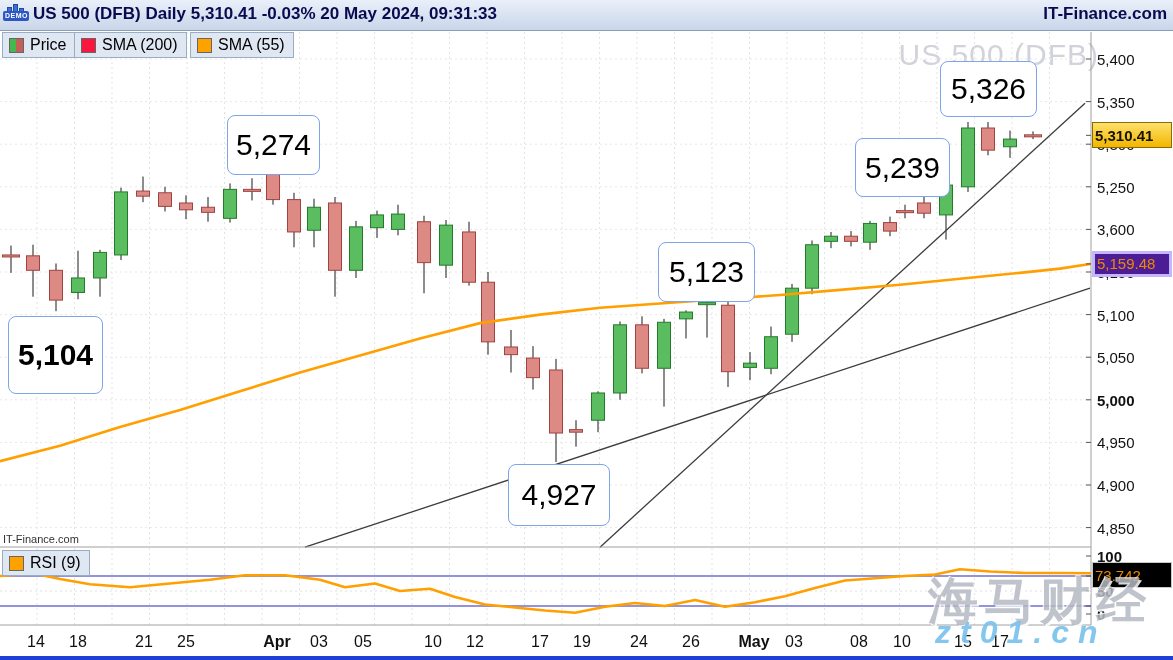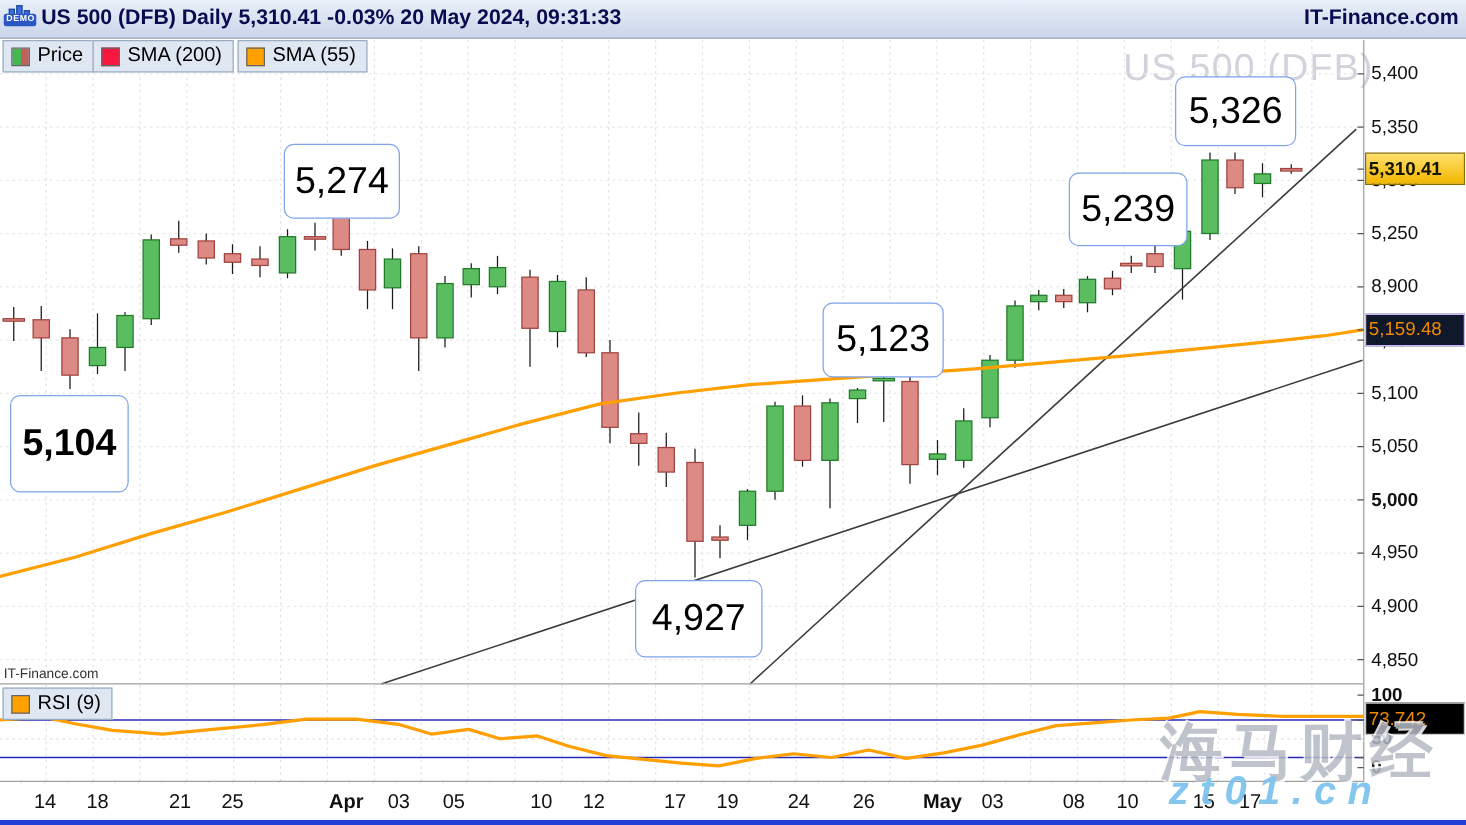--- a/index.html
+++ b/index.html
@@ -23,21 +23,21 @@
   .chip .sw{width:15px;height:15px;border:1px solid #666;box-sizing:border-box;}
   #chip-rsi{top:550px;}
   
   .ylab{position:absolute;left:1097px;transform:translateY(-50%);font-size:15px;color:#111;white-space:nowrap;}
   .ylab.b{font-weight:bold;}
   .xlab{position:absolute;top:633px;transform:translateX(-50%);font-size:16px;color:#111;white-space:nowrap;}
   .xlab.b{font-weight:bold;}
   .tag{position:absolute;left:1092px;width:80px;height:26px;transform:translateY(-50%);
     display:flex;align-items:center;justify-content:flex-start;padding-left:2px;font-size:15px;box-sizing:border-box;}
   #tag-price{background:linear-gradient(#ffe06b,#f2b600);border:1px solid #8a6d00;color:#141400;font-weight:bold;}
-  #tag-sma{background:#0f172a;border:1px solid #c4b5fd;color:#ef8800;}
+  #tag-sma{background:#4c1d95;border:3px solid #c4b5fd;color:#ef8800;}
   #tag-rsi{background:#000000;border:1px solid #c9c9c9;color:#ef8800;}
   .callout{position:absolute;background:#fff;border:1.6px solid #7ea4ea;border-radius:8px;
     display:flex;align-items:center;justify-content:center;font-size:30px;color:#000;box-sizing:border-box;}
   #wm-symbol{right:95px;top:38px;font-size:30px;color:#d2d2dc;letter-spacing:1px;}
   #wm-cn{left:928px;top:568px;font-size:50px;font-weight:bold;color:#b4b9c2;opacity:.85;letter-spacing:6px;
     text-shadow:2px 2px 0 #fff,-1px -1px 0 #fff;font-family:Liberation Sans, sans-serif;}
   #wm-site{left:935px;top:614px;font-size:32px;font-weight:bold;font-style:italic;color:#7fc4ef;
     letter-spacing:9px;opacity:.95;}
   #footer-brand{left:3px;top:533px;font-size:11px;color:#333;}
   #xaxis-strip{left:0;top:626px;width:1173px;height:30px;background:#fff;}
@@ -337,21 +337,21 @@
   <div class="chip" id="chip-rsi" style="left:2px">
     <span class="sw" style="background:#ffa200"></span>
     <span>RSI (9)</span>
   </div>
 
   <div id="ylabels">
       <div class="ylab" style="top: 59px;">5,400</div>
       <div class="ylab" style="top: 101.6px;">5,350</div>
       <div class="ylab" style="top: 144.2px;">5,300</div>
       <div class="ylab" style="top: 186.8px;">5,250</div>
-      <div class="ylab" style="top: 229.4px;">8,900</div>
+      <div class="ylab" style="top: 229.4px;">3,600</div>
       <div class="ylab" style="top: 272px;">5,150</div>
       <div class="ylab" style="top: 314.6px;">5,100</div>
       <div class="ylab" style="top: 357.2px;">5,050</div>
       <div class="ylab b" style="top: 399.8px;">5,000</div>
       <div class="ylab" style="top: 442.4px;">4,950</div>
       <div class="ylab" style="top: 485px;">4,900</div>
       <div class="ylab" style="top: 527.6px;">4,850</div>
       <div class="ylab b" style="top: 556px;">100</div>
       <div class="ylab b" style="top: 591px;">50</div>
       <div class="ylab b" style="top: 614px;">0</div>

